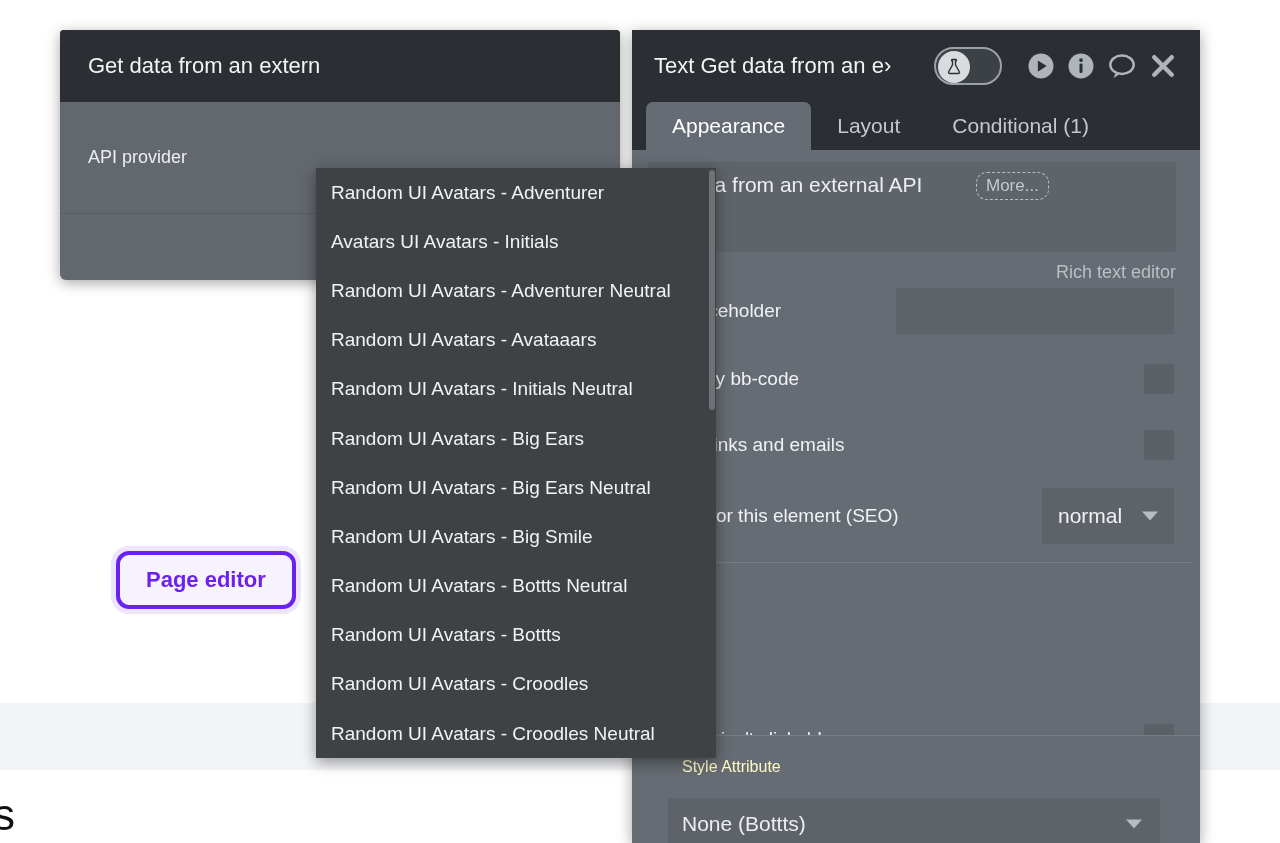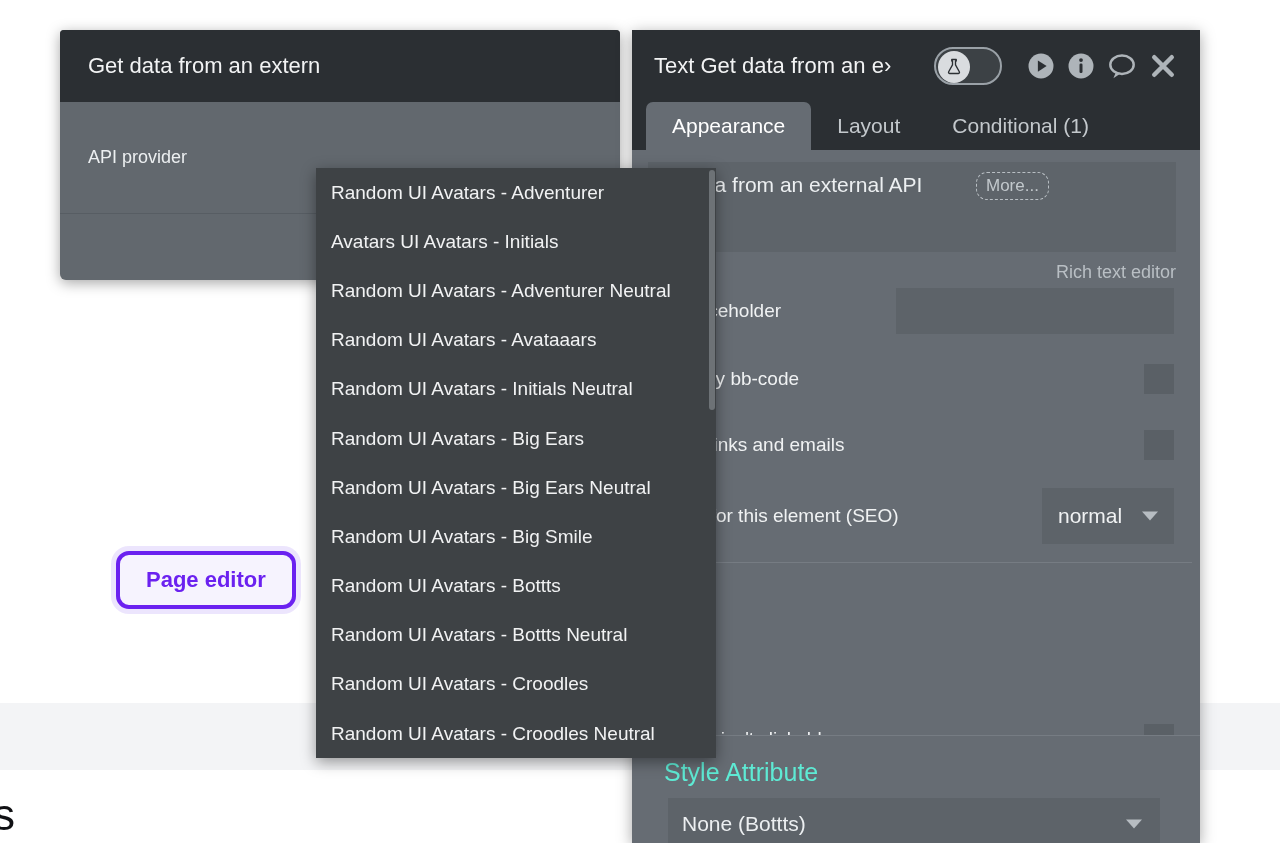--- a/index.html
+++ b/index.html
@@ -209,22 +209,22 @@
     border: 1px solid #868d94; background: transparent;
     display: flex; align-items: center; justify-content: center;
     color: #f3f5f6; font-size: 22px;
   }
 
   .panel-footer {
     position: absolute; left: 0; bottom: 0; width: 568px; height: 108px;
     background: #666c73; border-top: 1px solid #767c83;
   }
   .footer-label {
-    position: absolute; left: 32px; top: 22px;
-    color: #5eead4; font-size: 25px;
+    position: absolute; left: 50px; top: 22px;
+    color: #fef9c3; font-size: 16px;
   }
   .footer-select {
     position: absolute; left: 36px; top: 62px;
     width: 492px; height: 52px; background: #5d6369;
     display: flex; align-items: center; padding-left: 14px;
     color: #eceff1; font-size: 21px;
   }
 </style>
 </head>
 <body>
@@ -256,22 +256,22 @@
   <div class="dropdown" id="dropdown-list">
     <div class="dd-scrollbar"></div>
   <div class="dd-item">Random UI Avatars - Adventurer</div>
       <div class="dd-item">Avatars UI Avatars - Initials</div>
       <div class="dd-item">Random UI Avatars - Adventurer Neutral</div>
       <div class="dd-item">Random UI Avatars - Avataaars</div>
       <div class="dd-item">Random UI Avatars - Initials Neutral</div>
       <div class="dd-item">Random UI Avatars - Big Ears</div>
       <div class="dd-item">Random UI Avatars - Big Ears Neutral</div>
       <div class="dd-item">Random UI Avatars - Big Smile</div>
+      <div class="dd-item">Random UI Avatars - Bottts Neutral</div>
       <div class="dd-item">Random UI Avatars - Bottts</div>
-      <div class="dd-item">Random UI Avatars - Bottts Neutral</div>
       <div class="dd-item">Random UI Avatars - Croodles</div>
       <div class="dd-item">Random UI Avatars - Croodles Neutral</div>
     </div>
 
   <div class="panel">
 
     <div class="panel-header">
       <div class="panel-title">Text Get data from an e›</div>
 
       <div class="toggle">

